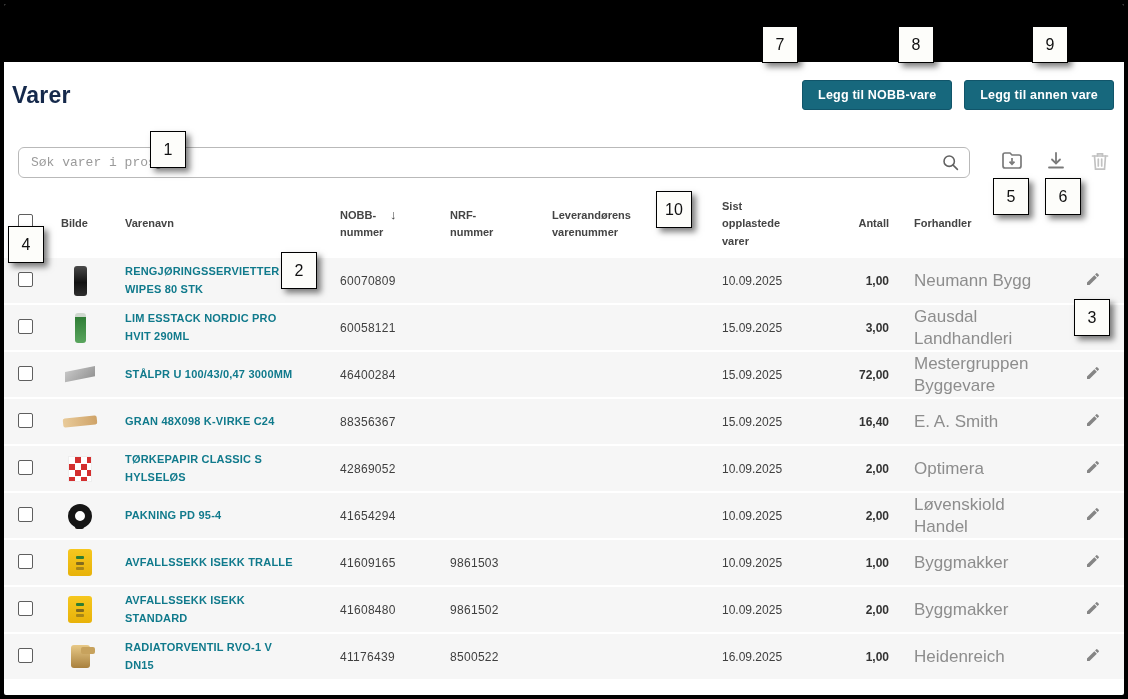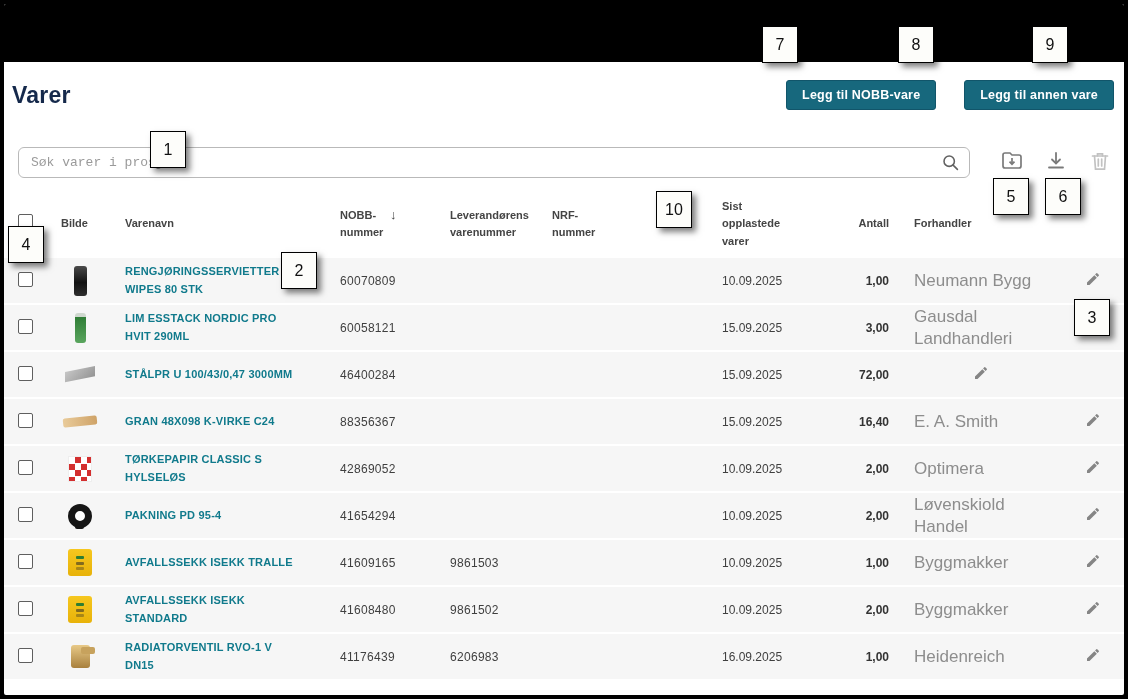--- a/index.html
+++ b/index.html
@@ -11,21 +11,21 @@
   html,body{width:1128px;height:699px;overflow:hidden;background:#000;
     font-family:"Liberation Sans","DejaVu Sans",sans-serif;}
   .frame{position:relative;width:1128px;height:699px;border:4px solid #000;
     border-radius:6px;background:#fff;overflow:hidden}
   .topbar{height:58px;background:#000}
 
   
   .title-row{display:flex;justify-content:space-between;align-items:center;
     padding:18px 10px 0 8px}
   .page-title{font-size:23px;font-weight:700;color:var(--title);letter-spacing:.2px}
-  .hdr-buttons{display:flex;gap:28px}
+  .hdr-buttons{display:flex;gap:12px}
   .hdr-buttons button{background:var(--accent);color:#fff;border:1px solid #11556a;
     font-family:inherit;font-size:12.5px;font-weight:700;letter-spacing:.2px;
     padding:7px 15px;border-radius:3px;cursor:pointer;white-space:nowrap}
 
   
   .search-row{display:flex;align-items:center;margin:36px 14px 0 14px}
   .search-box{position:relative;flex:0 0 952px;height:31px}
   .search-box input{width:100%;height:31px;border:1px solid #b9b9b9;border-radius:6px;
     padding:0 36px 0 12px;font-family:Liberation Mono, monospace;font-size:13px;color:#333;outline:none}
   .search-box input::placeholder{color:#9a9a9a}
@@ -159,25 +159,25 @@
     <div class="thead">
       <div class="cell c-check"><input type="checkbox" style=""></div>
       <div class="cell">Bilde</div>
       <div class="cell">Varenavn</div>
       <div class="cell h-nobb">
         <span class="h-wrap">
             <span class="txt">NOBB-nummer</span>
             <span class="sort-arrow">↓</span>
           </span>
       </div>
+      <div class="cell h-nrf">
+        <span class="txt">NRF-nummer</span>
+      </div>
       <div class="cell h-sup">
         <span class="txt">Leverandørens varenummer</span>
-      </div>
-      <div class="cell h-nrf">
-        <span class="txt">NRF-nummer</span>
       </div>
       <div class="cell h-date">
         <span class="txt">Sist opplastede varer</span>
       </div>
       <div class="cell c-qty">Antall</div>
       <div class="cell">Forhandler</div>
       <div class="cell"></div>
     </div>
     <div>
   <div class="row">
@@ -230,20 +230,21 @@
     <div class="cell c-check"><input type="checkbox" style=""></div>
     <div class="cell c-img">
             <span class="thumb t-steel-profile"></span>
           </div>
     <div class="cell"><a class="product-link">STÅLPR U 100/43/0,47 3000MM</a></div>
     <div class="cell c-nobb">46400284</div>
     <div class="cell c-nrf"></div>
     <div class="cell"></div>
     <div class="cell">15.09.2025</div>
     <div class="cell c-qty">72,00</div>
+    <div class="cell c-dealer"><span>Mestergruppen Byggevare</span></div>
     <div class="cell c-edit">
       <button class="edit-btn">
         <span>
           <svg width="16" height="16" viewBox="0 0 24 24">
             <path fill="#858585" d="M3 17.25V21h3.75L17.8 9.94l-3.75-3.75L3 17.25zM20.7 7.04c.39-.39.39-1.02 0-1.41l-2.34-2.34a.996.996 0 0 0-1.41 0l-1.83 1.83 3.75 3.75 1.83-1.83z"></path>
           </svg>
         </span>
       </button>
     </div>
   </div>
@@ -363,21 +364,21 @@
     </div>
   </div>
 
   <div class="row">
     <div class="cell c-check"><input type="checkbox" style=""></div>
     <div class="cell c-img">
             <span class="thumb t-brass-valve"></span>
           </div>
     <div class="cell"><a class="product-link">RADIATORVENTIL RVO-1 V DN15</a></div>
     <div class="cell c-nobb">41176439</div>
-    <div class="cell c-nrf">6206983</div>
+    <div class="cell c-nrf">8500522</div>
     <div class="cell"></div>
     <div class="cell">16.09.2025</div>
     <div class="cell c-qty">1,00</div>
     <div class="cell c-dealer"><span>Heidenreich</span></div>
     <div class="cell c-edit">
       <button class="edit-btn">
         <span>
           <svg width="16" height="16" viewBox="0 0 24 24">
             <path fill="#858585" d="M3 17.25V21h3.75L17.8 9.94l-3.75-3.75L3 17.25zM20.7 7.04c.39-.39.39-1.02 0-1.41l-2.34-2.34a.996.996 0 0 0-1.41 0l-1.83 1.83 3.75 3.75 1.83-1.83z"></path>
           </svg>

